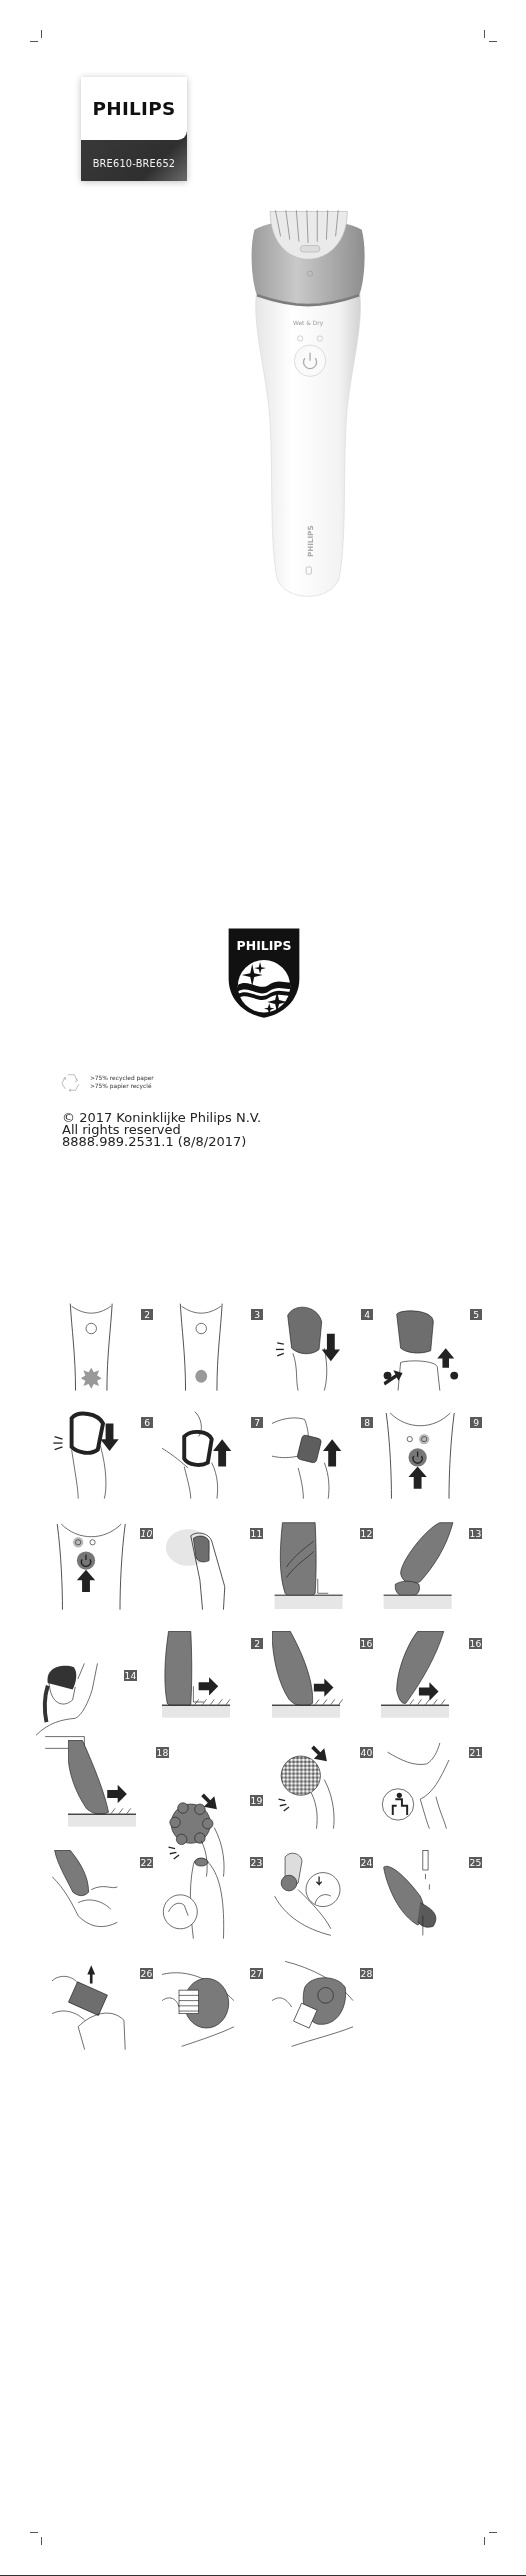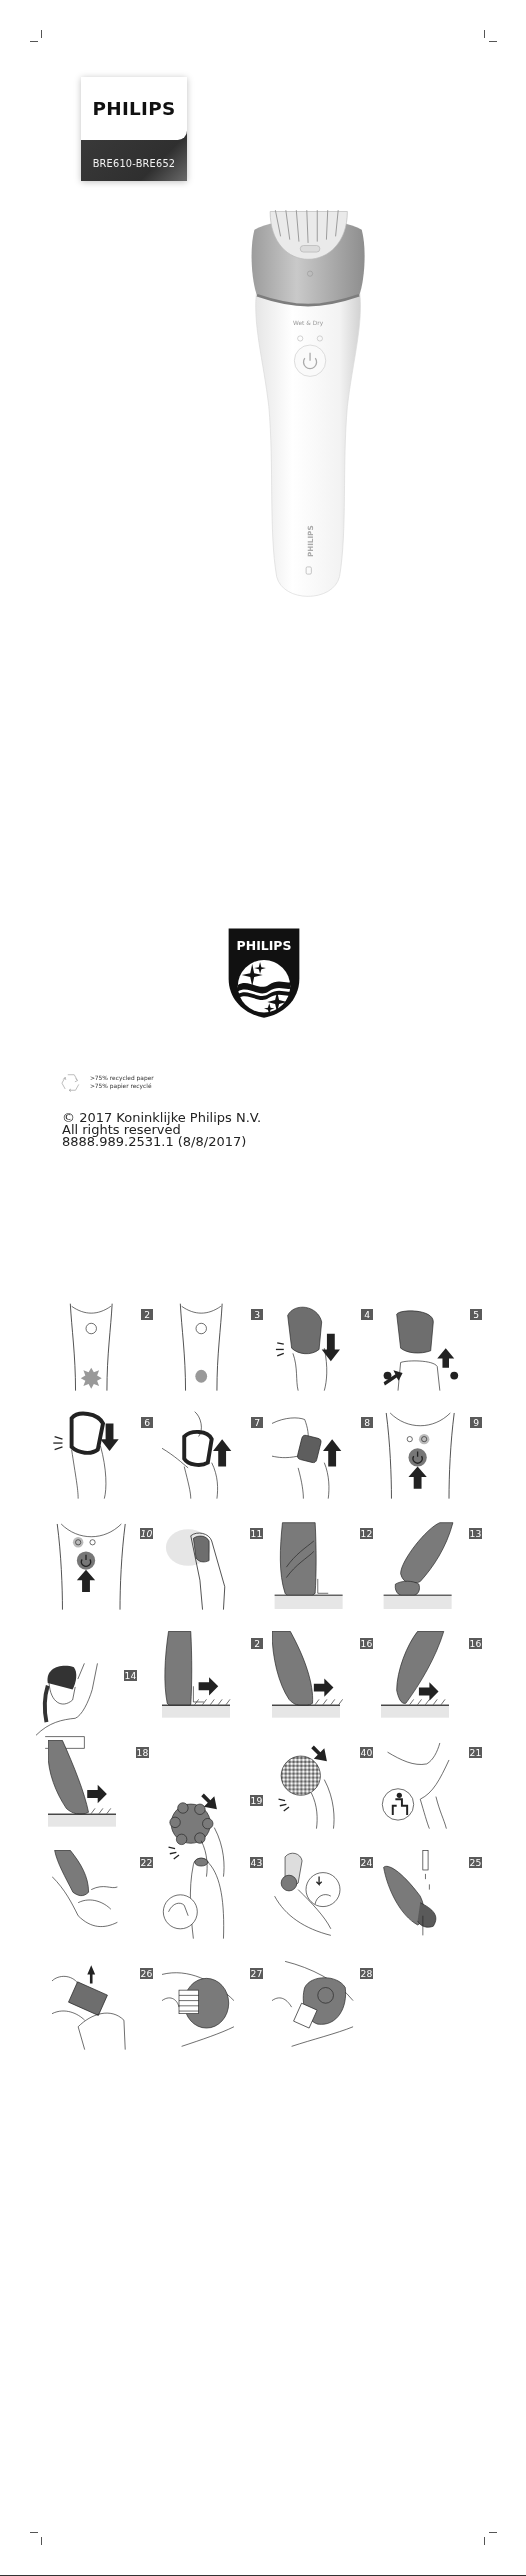--- a/index.html
+++ b/index.html
@@ -322,21 +322,21 @@
           <line x1="68" y1="112" x2="74" y2="104"></line>
           <line x1="80" y1="112" x2="86" y2="104"></line>
           <line x1="92" y1="112" x2="98" y2="104"></line>
         </g>
         <rect x="0" y="112" width="104" height="2" fill="#222"></rect>
         <rect x="0" y="114" width="104" height="18" fill="#e6e6e6"></rect>
       </svg>
     <div class="num">16</div>
   </div>
 
-  <div class="cell" style="left:48px;top:1740px;">
+  <div class="cell" style="left:68px;top:1740px;">
     <svg width="85" height="89" viewBox="0 0 130 135">
         <path d="M0,0 L22,0 C40,40 56,80 62,110 C50,116 36,112 28,104 C12,80 0,50 0,20 Z" fill="#7a7a7a" stroke="#222"></path>
         <path d="M60,76 h16 v-8 l14,14 -14,14 v-8 h-16 z" fill="#222"></path>
         <g stroke="#222">
           <line x1="66" y1="112" x2="72" y2="104"></line>
           <line x1="78" y1="112" x2="84" y2="104"></line>
           <line x1="90" y1="112" x2="96" y2="104"></line>
         </g>
         <rect x="0" y="112" width="104" height="2" fill="#222"></rect>
         <rect x="0" y="114" width="104" height="18" fill="#e6e6e6"></rect>
@@ -400,21 +400,21 @@
       </svg>
     <div class="num">22</div>
   </div>
   <div class="cell" style="left:162px;top:1850px;">
     <svg width="85" height="89" viewBox="0 0 130 135">
         <path d="M48,22 C50,10 66,8 72,20 C90,40 96,80 94,135 M48,22 C40,60 44,100 48,135" stroke="#222" fill="none"></path>
         <ellipse cx="60" cy="18" rx="10" ry="6" fill="#7a7a7a" stroke="#222"></ellipse>
         <circle cx="28" cy="94" r="26" fill="#fff" stroke="#222"></circle>
         <path d="M10,94 C16,80 28,78 34,84 L40,100" stroke="#222" fill="none"></path>
       </svg>
-    <div class="num">43</div>
+    <div class="num">23</div>
   </div>
   <div class="cell" style="left:272px;top:1850px;">
     <svg width="85" height="89" viewBox="0 0 130 135">
         <path d="M20,10 C28,0 44,4 46,16 L40,50 C32,56 24,54 20,46 Z" fill="#ddd" stroke="#222"></path>
         <circle cx="26" cy="50" r="12" fill="#7a7a7a" stroke="#222"></circle>
         <path d="M4,70 C20,100 50,120 90,130 M40,60 C60,80 80,100 90,120" stroke="#222" fill="none"></path>
         <circle cx="78" cy="60" r="26" fill="#fff" stroke="#222"></circle>
         <path d="M72,40 v12 l-4,-4 M72,52 l4,-4" stroke="#222" stroke-width="2" fill="none"></path>
         <path d="M66,82 C68,70 80,64 90,70" stroke="#222" fill="none"></path>
       </svg>

